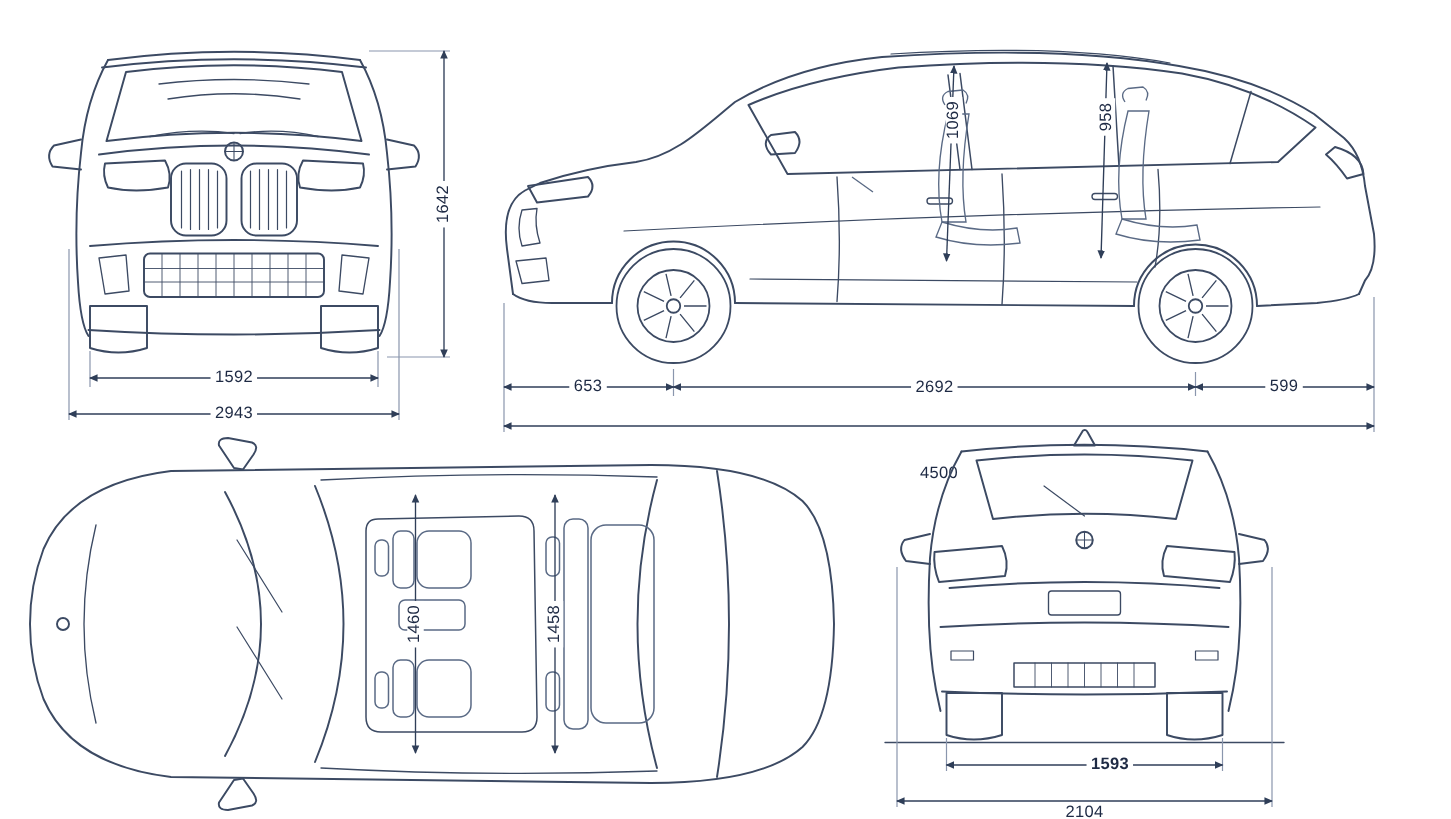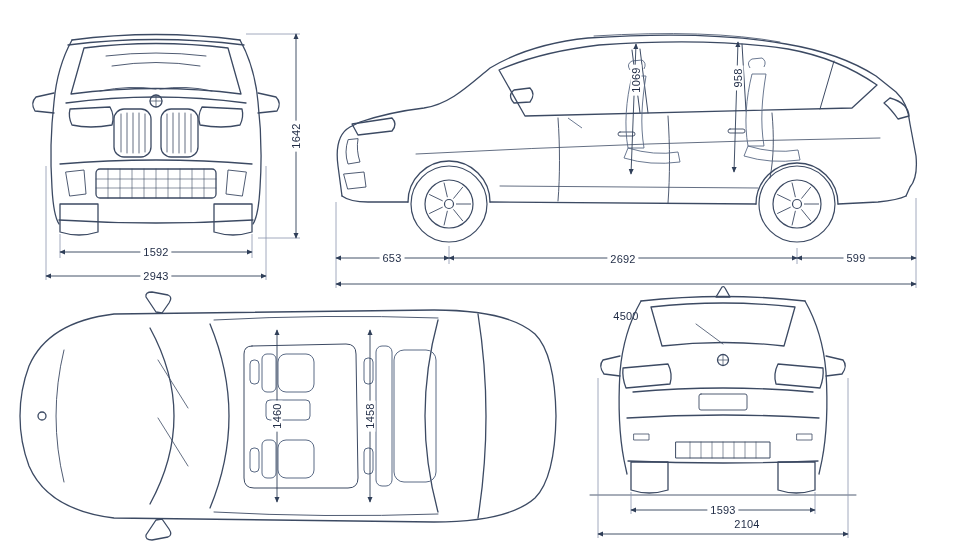--- a/index.html
+++ b/index.html
@@ -243,17 +243,17 @@
           <path d="M200,178 L237,178 L237,206 Q218,212 200,206 Z"></path>
         </g>
         <path d="M12,211 L278,211" stroke-width="0.9"></path>
       </g>
       <g fill="none">
         <path d="M53,208 V230 M237,208 V230 M20,94 V254 M270,94 V254" stroke="#8a96ad" stroke-width="0.8"></path>
         <line x1="53" y1="226" x2="237" y2="226" stroke="#2f3e58" stroke-width="0.9" marker-start="url(#arR)" marker-end="url(#arR)"></line>
         <line x1="20" y1="250" x2="270" y2="250" stroke="#2f3e58" stroke-width="0.9" marker-start="url(#arR)" marker-end="url(#arR)"></line>
       </g>
     </svg>
-    <span class="dim-label" style="left:145px; top:226px;">1593</span>
-    <span class="dim-label" style="left:145px; top:240px;margin-left:24px;">2104</span>
+    <span class="dim-label" style="left:162px; top:226px;font-weight:bold;">1593</span>
+    <span class="dim-label" style="left:145px; top:258px;">2104</span>
   </div>
 
 </div>
 
 </body></html>

